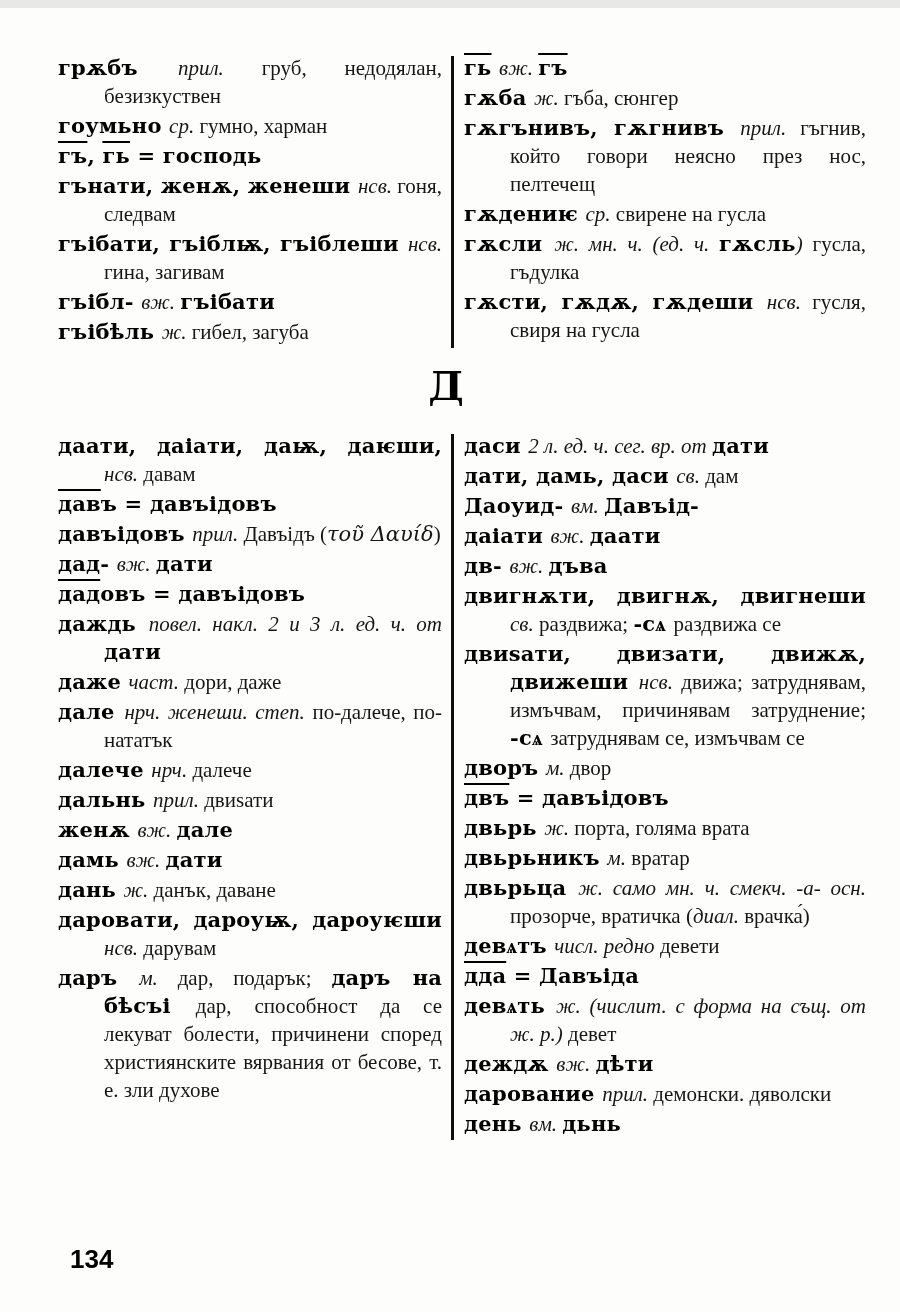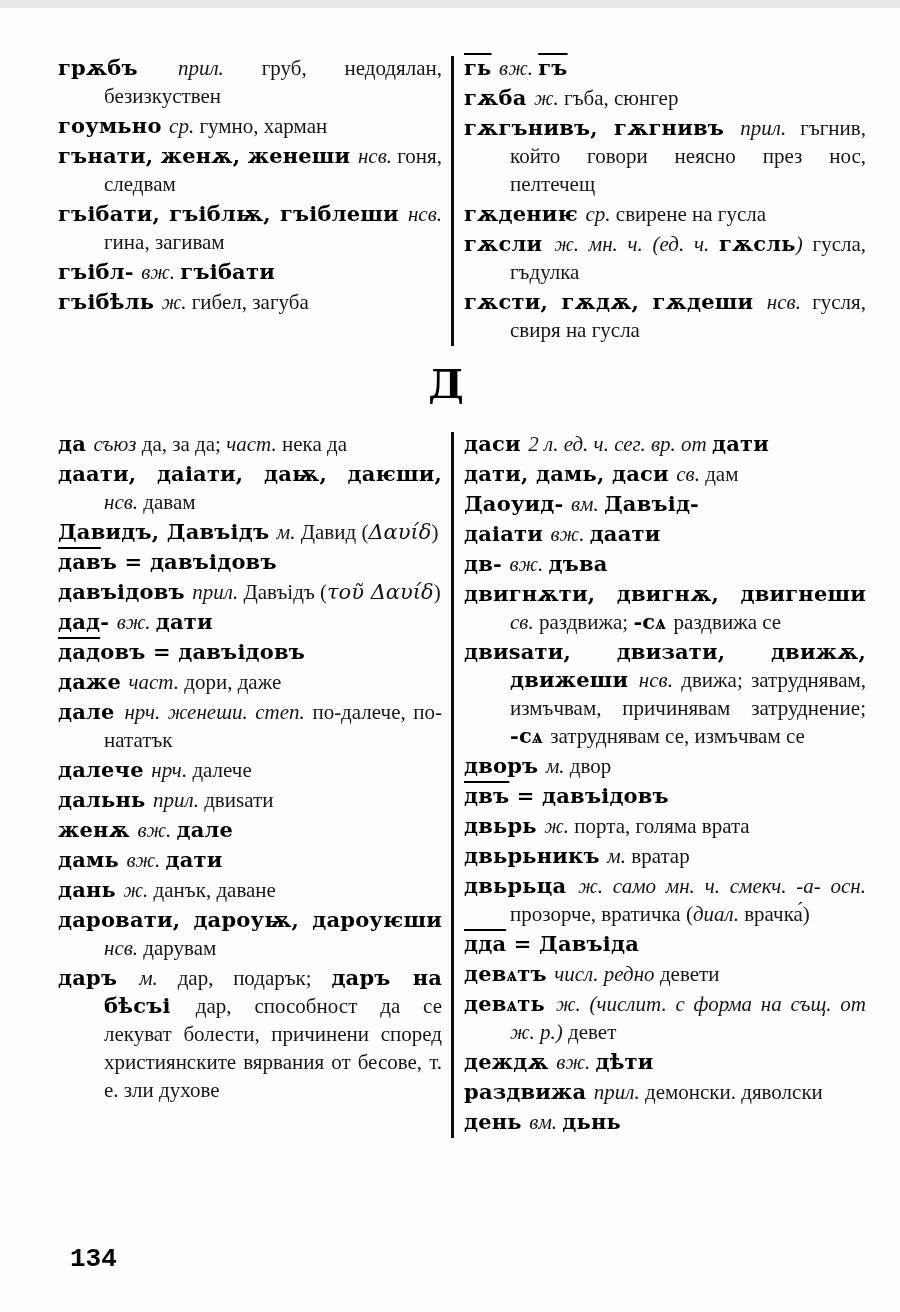--- a/index.html
+++ b/index.html
@@ -65,63 +65,63 @@
     font-family:"DejaVu Serif", serif;
     font-size:40px;
     line-height:44px;
     font-weight:bold;
     color:#000;
   }
   .page-number{
     position:absolute;
     left:70px;
     top:1236px;
-    font-family:Liberation Mono, monospace;
+    font-family:Liberation Sans, sans-serif;
     font-size:26px;
     font-weight:bold;
     color:#000;
   }
 </style>
 </head>
 <body>
 
 <div class="page">
   <div class="spread">
 
     <section class="sec">
       <div class="col col-left">
           <p class="entry"><span class="hw">грѫбъ </span><span class="lb">прил. </span><span class="pl">груб, недодялан, безизкуствен</span></p>
           <p class="entry"><span class="hw">гоумьно </span><span class="lb">ср. </span><span class="pl">гумно, харман</span></p>
+          <p class="entry"><span class="hw tl">гъ</span><span class="hw">, </span><span class="hw tl">гь</span><span class="hw"> = господь</span></p>
           <p class="entry"><span class="hw">гънати, женѫ, женеши </span><span class="lb">нсв. </span><span class="pl">гоня, следвам</span></p>
           <p class="entry"><span class="hw">гъібати, гъіблѭ, гъіблеши </span><span class="lb">нсв. </span><span class="pl">гина, загивам</span></p>
           <p class="entry"><span class="hw">гъібл- </span><span class="lb">вж. </span><span class="hw">гъібати</span></p>
           <p class="entry"><span class="hw">гъібѣль </span><span class="lb">ж. </span><span class="pl">гибел, загуба</span></p>
         </div>
       <div class="divider"></div>
       <div class="col col-right">
           <p class="entry"><span class="hw tl">гь</span><span class="hw"> </span><span class="lb">вж. </span><span class="hw tl">гъ</span></p>
           <p class="entry"><span class="hw">гѫба </span><span class="lb">ж. </span><span class="pl">гъба, сюнгер</span></p>
           <p class="entry"><span class="hw">гѫгънивъ, гѫгнивъ </span><span class="lb">прил. </span><span class="pl">гъгнив, който говори неясно през нос, пелтечещ</span></p>
           <p class="entry"><span class="hw">гѫдениѥ </span><span class="lb">ср. </span><span class="pl">свирене на гусла</span></p>
           <p class="entry"><span class="hw">гѫсли </span><span class="lb">ж. мн. ч. (ед. ч. </span><span class="hw">гѫсль</span><span class="lb">) </span><span class="pl">гусла, гъдулка</span></p>
           <p class="entry"><span class="hw">гѫсти, гѫдѫ, гѫдеши </span><span class="lb">нсв. </span><span class="pl">гусля, свиря на гусла</span></p>
         </div>
     </section>
 
     <h1 class="section-heading">Д</h1>
 
     <section class="sec">
       <div class="col col-left">
-          <p class="entry"><span class="hw">да </span><span class="lb">съюз </span><span class="pl">да, за да; </span><span class="lb">част. </span><span class="pl">нека да</span></p>
           <p class="entry"><span class="hw">даати, даіати, даѭ, даѥши, </span><span class="lb">нсв. </span><span class="pl">давам</span></p>
-          <p class="entry"><span class="hw">Давидъ, Давъідъ </span><span class="lb">м. </span><span class="pl">Давид (</span><span class="gk">Δαυίδ</span><span class="pl">)</span></p>
           <p class="entry"><span class="hw tl">дав</span><span class="hw">ъ = давъідовъ</span></p>
           <p class="entry"><span class="hw">давъідовъ </span><span class="lb">прил. </span><span class="pl">Давъідъ (</span><span class="gk">τοῦ Δαυίδ</span><span class="pl">)</span></p>
           <p class="entry"><span class="hw">дад- </span><span class="lb">вж. </span><span class="hw">дати</span></p>
           <p class="entry"><span class="hw tl">дад</span><span class="hw">овъ = давъідовъ</span></p>
+          <p class="entry"><span class="hw">даждь </span><span class="lb">повел. накл. 2 и 3 л. ед. ч. от </span><span class="hw">дати</span></p>
           <p class="entry"><span class="hw">даже </span><span class="lb">част. </span><span class="pl">дори, даже</span></p>
           <p class="entry"><span class="hw">дале </span><span class="lb">нрч. женеши. степ. </span><span class="pl">по-далече, по-нататък</span></p>
           <p class="entry"><span class="hw">далече </span><span class="lb">нрч. </span><span class="pl">далече</span></p>
           <p class="entry"><span class="hw">дальнь </span><span class="lb">прил. </span><span class="pl">двиѕати</span></p>
           <p class="entry"><span class="hw">женѫ </span><span class="lb">вж. </span><span class="hw">дале</span></p>
           <p class="entry"><span class="hw">дамь </span><span class="lb">вж. </span><span class="hw">дати</span></p>
           <p class="entry"><span class="hw">дань </span><span class="lb">ж. </span><span class="pl">данък, даване</span></p>
           <p class="entry"><span class="hw">даровати, дароуѭ, дароуѥши </span><span class="lb">нсв. </span><span class="pl">дарувам</span></p>
           <p class="entry"><span class="hw">даръ </span><span class="lb">м. </span><span class="pl">дар, подарък; </span><span class="hw">даръ на бѣсъі </span><span class="pl">дар, способност да се лекуват болести, причинени според християнските вярвания от бесове, т. е. зли духове</span></p>
         </div>
@@ -132,25 +132,25 @@
           <p class="entry"><span class="hw">Даоуид- </span><span class="lb">вм. </span><span class="hw">Давъід-</span></p>
           <p class="entry"><span class="hw">даіати </span><span class="lb">вж. </span><span class="hw">даати</span></p>
           <p class="entry"><span class="hw">дв- </span><span class="lb">вж. </span><span class="hw">дъва</span></p>
           <p class="entry"><span class="hw">двигнѫти, двигнѫ, двигнеши </span><span class="lb">св. </span><span class="pl">раздвижа; </span><span class="hw">-сѧ </span><span class="pl">раздвижа се</span></p>
           <p class="entry"><span class="hw">двиѕати, двизати, движѫ, движеши </span><span class="lb">нсв. </span><span class="pl">движа; затруднявам, измъчвам, причинявам затруднение; </span><span class="hw">-сѧ </span><span class="pl">затруднявам се, измъчвам се</span></p>
           <p class="entry"><span class="hw">дворъ </span><span class="lb">м. </span><span class="pl">двор</span></p>
           <p class="entry"><span class="hw tl">двъ</span><span class="hw"> = давъідовъ</span></p>
           <p class="entry"><span class="hw">двьрь </span><span class="lb">ж. </span><span class="pl">порта, голяма врата</span></p>
           <p class="entry"><span class="hw">двьрьникъ </span><span class="lb">м. </span><span class="pl">вратар</span></p>
           <p class="entry"><span class="hw">двьрьца </span><span class="lb">ж. само мн. ч. смекч. -а- осн. </span><span class="pl">прозорче, вратичка (</span><span class="lb">диал. </span><span class="pl">врачка́)</span></p>
+          <p class="entry"><span class="hw">девѧтъ </span><span class="lb">числ. редно </span><span class="pl">девети</span></p>
           <p class="entry"><span class="hw tl">дда</span><span class="hw"> = Давъіда</span></p>
-          <p class="entry"><span class="hw">девѧтъ </span><span class="lb">числ. редно </span><span class="pl">девети</span></p>
           <p class="entry"><span class="hw">девѧть </span><span class="lb">ж. (числит. с форма на същ. от ж. р.) </span><span class="pl">девет</span></p>
           <p class="entry"><span class="hw">деждѫ </span><span class="lb">вж. </span><span class="hw">дѣти</span></p>
-          <p class="entry"><span class="hw">раздвижа </span><span class="lb">прил. </span><span class="pl">демонски. дяволски</span></p>
+          <p class="entry"><span class="hw">дарование </span><span class="lb">прил. </span><span class="pl">демонски. дяволски</span></p>
           <p class="entry"><span class="hw">день </span><span class="lb">вм. </span><span class="hw">дьнь</span></p>
         </div>
     </section>
 
   </div>
 
   <div class="page-number">134</div>
 </div>
 
 </body></html>

